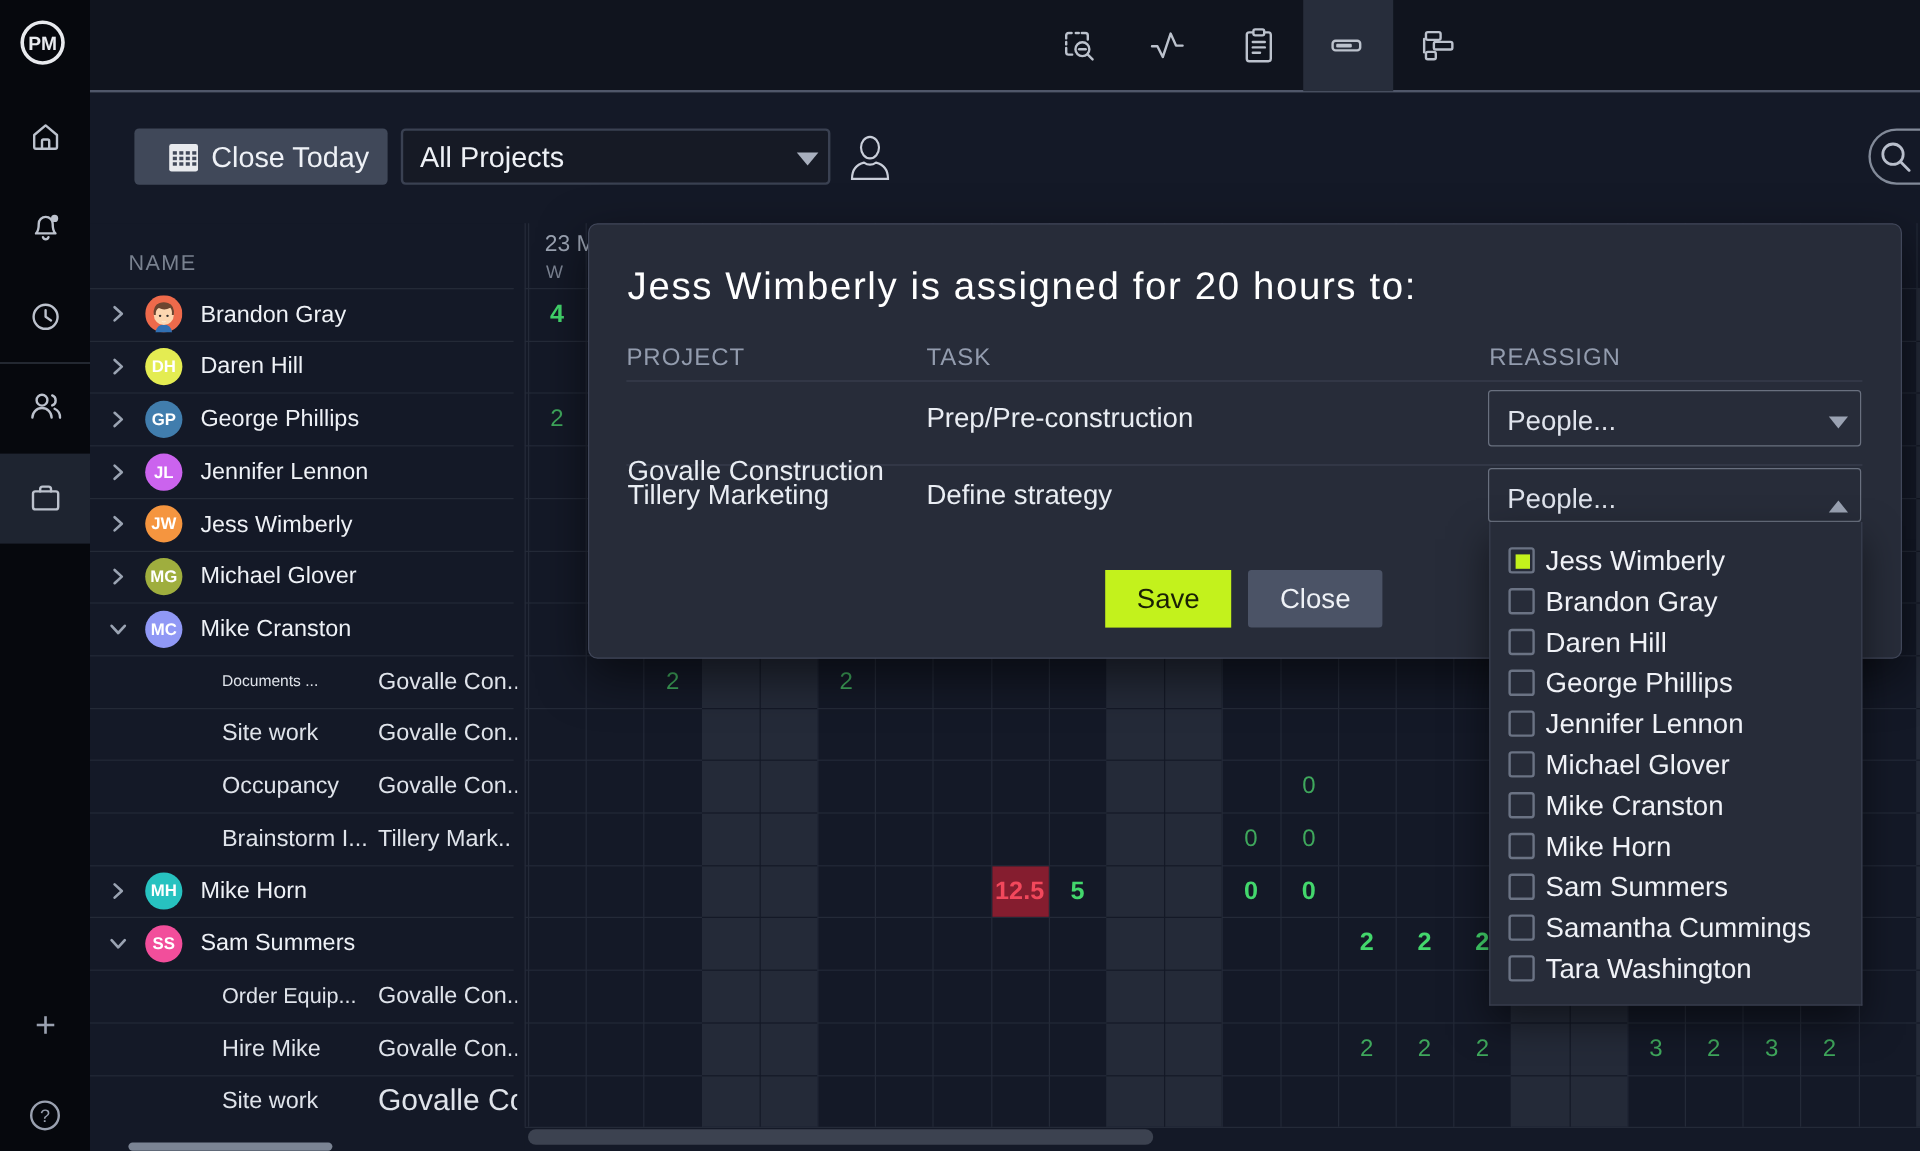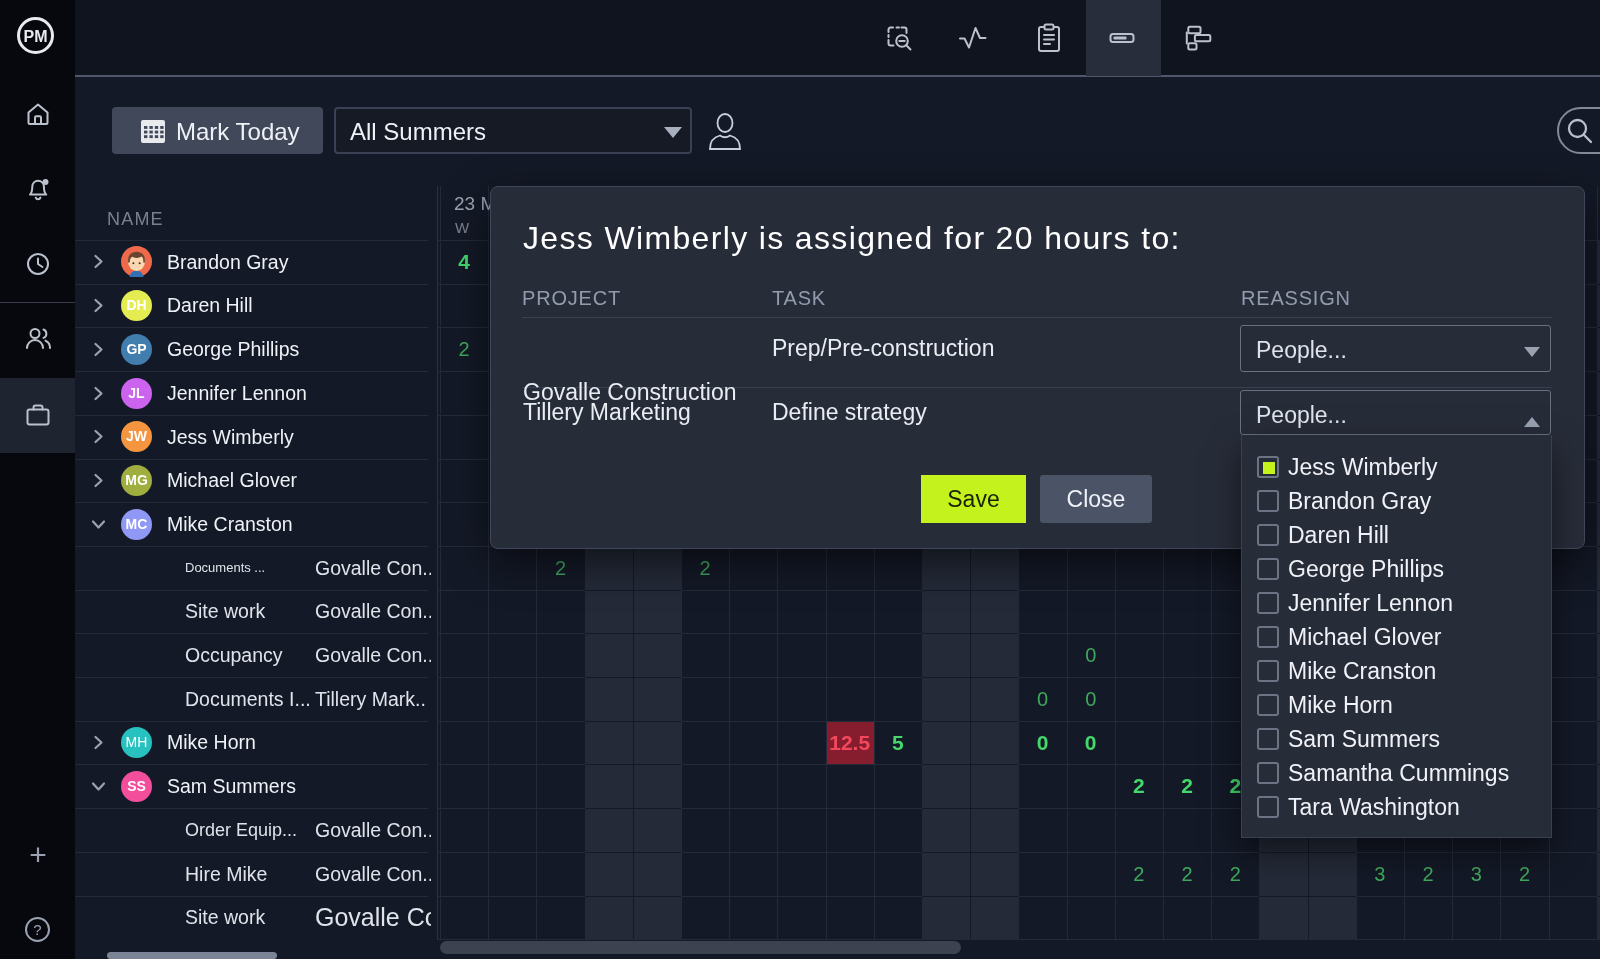--- a/index.html
+++ b/index.html
@@ -216,29 +216,29 @@
 <div style="left:75px;top:502.2px;width:352.5px;height:1px;background:#242a37;"></div>
 <div class="t" style="left:185px;top:554.6px;width:128px;height:26px;color:#dfe3ea;font-size:13px;line-height:26px;overflow:hidden;">Documents ...</div>
 <div class="t" style="left:315px;top:554.6px;width:116px;height:26px;color:#dfe3ea;font-size:19.5px;line-height:26px;overflow:hidden;">Govalle Con...</div>
 <div style="left:75px;top:545.9px;width:352.5px;height:1px;background:#242a37;"></div>
 <div class="t" style="left:185px;top:598.2px;width:128px;height:26px;color:#dfe3ea;font-size:19.5px;line-height:26px;overflow:hidden;">Site work</div>
 <div class="t" style="left:315px;top:598.2px;width:116px;height:26px;color:#dfe3ea;font-size:19.5px;line-height:26px;overflow:hidden;">Govalle Con..</div>
 <div style="left:75px;top:589.6px;width:352.5px;height:1px;background:#242a37;"></div>
 <div class="t" style="left:185px;top:641.9px;width:128px;height:26px;color:#dfe3ea;font-size:19.5px;line-height:26px;overflow:hidden;">Occupancy</div>
 <div class="t" style="left:315px;top:641.9px;width:116px;height:26px;color:#dfe3ea;font-size:19.5px;line-height:26px;overflow:hidden;">Govalle Con...</div>
 <div style="left:75px;top:633.3px;width:352.5px;height:1px;background:#242a37;"></div>
-<div class="t" style="left:185px;top:685.6px;width:128px;height:26px;color:#dfe3ea;font-size:19.5px;line-height:26px;overflow:hidden;">Documents I...</div>
+<div class="t" style="left:185px;top:685.6px;width:128px;height:26px;color:#dfe3ea;font-size:19.5px;line-height:26px;overflow:hidden;">Brainstorm I...</div>
 <div class="t" style="left:315px;top:685.6px;width:116px;height:26px;color:#dfe3ea;font-size:19.5px;line-height:26px;overflow:hidden;">Tillery Mark..</div>
 <div style="left:75px;top:677.0px;width:352.5px;height:1px;background:#242a37;"></div>
 <div style="left:91px;top:735.1px;width:15px;height:15px;">
     <svg width="15" height="15" viewBox="0 0 15 15" style="position:absolute;left:0;top:0">
       <path d="M4.5 2 L10.5 7.5 L4.5 13" fill="none" stroke="#9aa3b2" stroke-width="2.2" stroke-linecap="round" stroke-linejoin="round"></path>
     </svg>
   </div>
-<div style="left:121px;top:727.1px;width:31px;height:31px;background:#27c2c0;border-radius:50%;color:#fff;font-size:14px;font-weight:normal;text-align:center;line-height:31px;">MH</div>
+<div style="left:121px;top:727.1px;width:31px;height:31px;background:#27c2c0;border-radius:50%;color:#fff;font-size:14px;font-weight:bold;text-align:center;line-height:31px;">MH</div>
 <div class="t" style="left:167px;top:729.4px;width:260px;height:26px;color:#eef1f6;font-size:19.5px;line-height:26px;">Mike Horn</div>
 <div style="left:75px;top:720.7px;width:352.5px;height:1px;background:#242a37;"></div>
 <div style="left:91px;top:778.8px;width:15px;height:15px;">
     <svg width="15" height="15" viewBox="0 0 15 15" style="position:absolute;left:0;top:0">
       <path d="M2 4.5 L7.5 10.5 L13 4.5" fill="none" stroke="#9aa3b2" stroke-width="2.2" stroke-linecap="round" stroke-linejoin="round"></path>
     </svg>
   </div>
 <div style="left:121px;top:770.8px;width:31px;height:31px;background:#f24e9b;border-radius:50%;color:#fff;font-size:14px;font-weight:bold;text-align:center;line-height:31px;">SS</div>
 <div class="t" style="left:167px;top:773.1px;width:260px;height:26px;color:#eef1f6;font-size:19.5px;line-height:26px;">Sam Summers</div>
 <div style="left:75px;top:764.4px;width:352.5px;height:1px;background:#242a37;"></div>
@@ -374,23 +374,23 @@
         <rect x="9.4" y="12.6" width="3.4" height="2.9"></rect>
         <rect x="14.8" y="12.6" width="3.4" height="2.9"></rect>
         <rect x="20.200000000000003" y="12.6" width="3.4" height="2.9"></rect>
         <rect x="4.0" y="17.2" width="3.4" height="2.9"></rect>
         <rect x="9.4" y="17.2" width="3.4" height="2.9"></rect>
         <rect x="14.8" y="17.2" width="3.4" height="2.9"></rect>
         <rect x="20.200000000000003" y="17.2" width="3.4" height="2.9"></rect>
       </g>
     </svg>
   </div>
-<div class="t" style="left:176px;top:119px;width:140px;height:26px;color:#eef1f6;font-size:24px;line-height:26px;">Mark Today</div>
+<div class="t" style="left:176px;top:119px;width:140px;height:26px;color:#eef1f6;font-size:24px;line-height:26px;">Close Today</div>
 <div style="left:334px;top:107px;width:358px;height:47px;background:#161a25;border:2px solid #3a4152;border-radius:4px;"></div>
-<div class="t" style="left:350px;top:119px;width:200px;height:26px;color:#eef1f6;font-size:24px;line-height:26px;">All Summers</div>
+<div class="t" style="left:350px;top:119px;width:200px;height:26px;color:#eef1f6;font-size:24px;line-height:26px;">All Projects</div>
 <div style="left:664px;top:127px;width:0px;height:0px;width:0;height:0;border-left:9px solid transparent;border-right:9px solid transparent;border-top:11px solid #a8afbe;"></div>
 <div style="left:706px;top:111px;width:38px;height:40px;">
     <svg width="38" height="40" viewBox="0 0 38 40" style="position:absolute;left:0;top:0">
       <g fill="none" stroke="#c9ced9" stroke-width="1.8">
         <ellipse cx="19" cy="12" rx="7.5" ry="9"></ellipse>
         <path d="M4 38 q0-11 10-13.5 q5 3.5 10 0 q10 2.5 10 13.5 z"></path>
       </g>
     </svg>
   </div>
 <div style="left:1557px;top:107px;width:100px;height:47px;border:2px solid #828a99;border-radius:23.5px;"></div>

